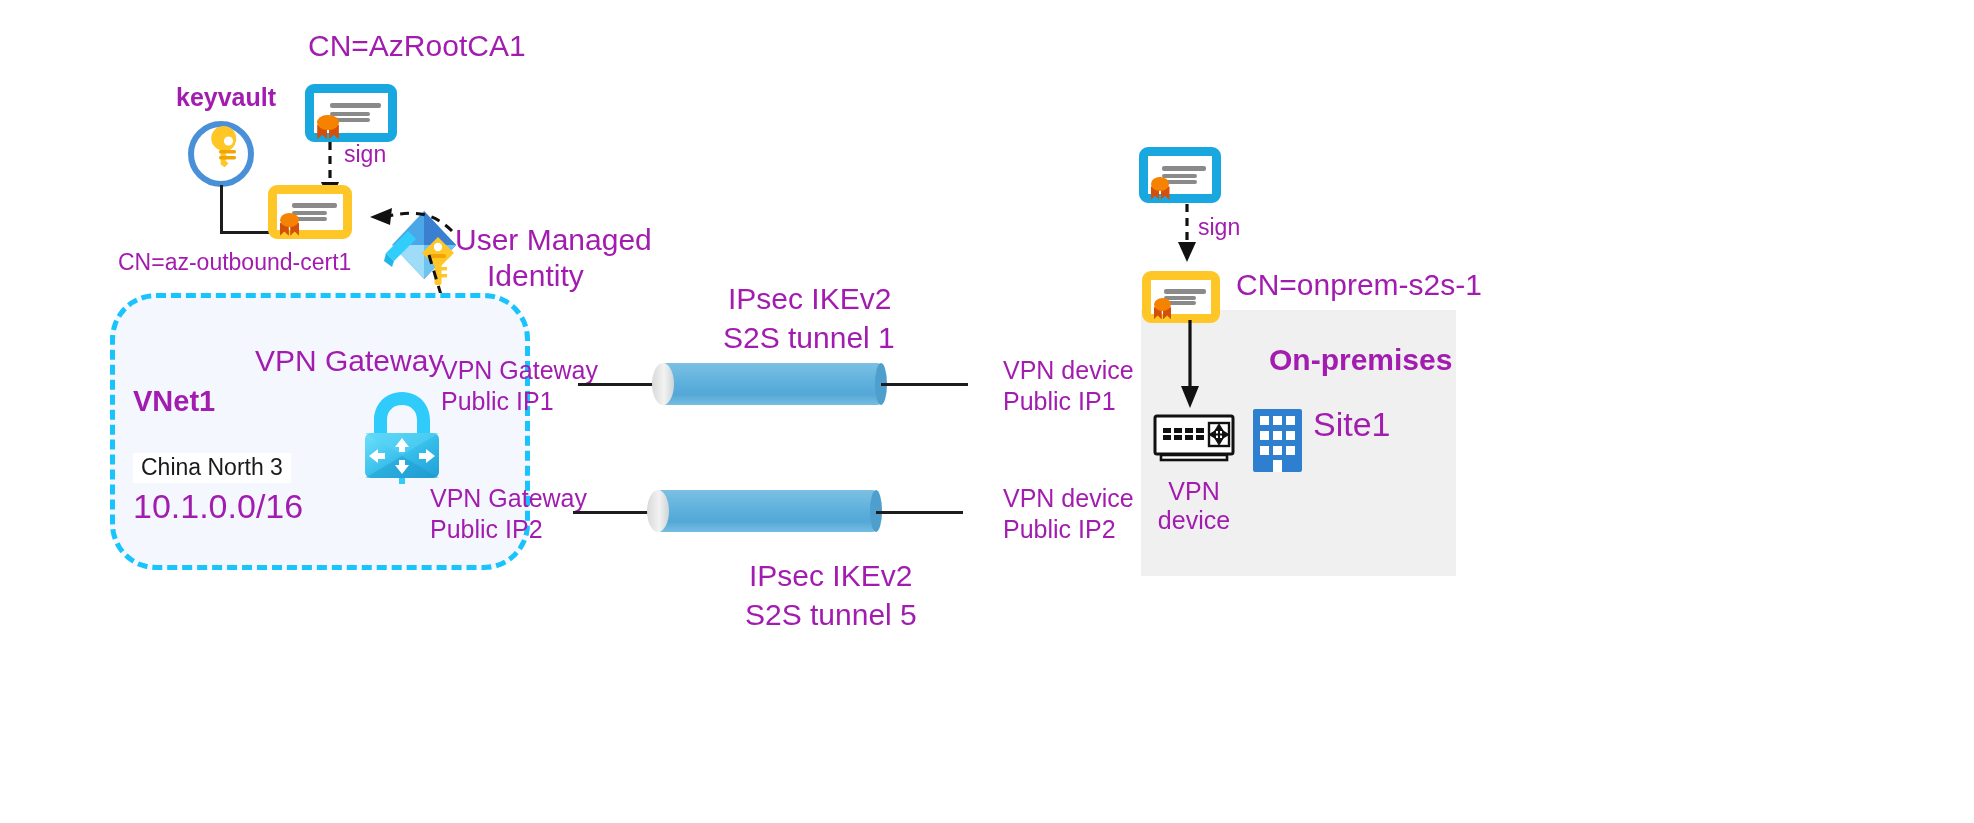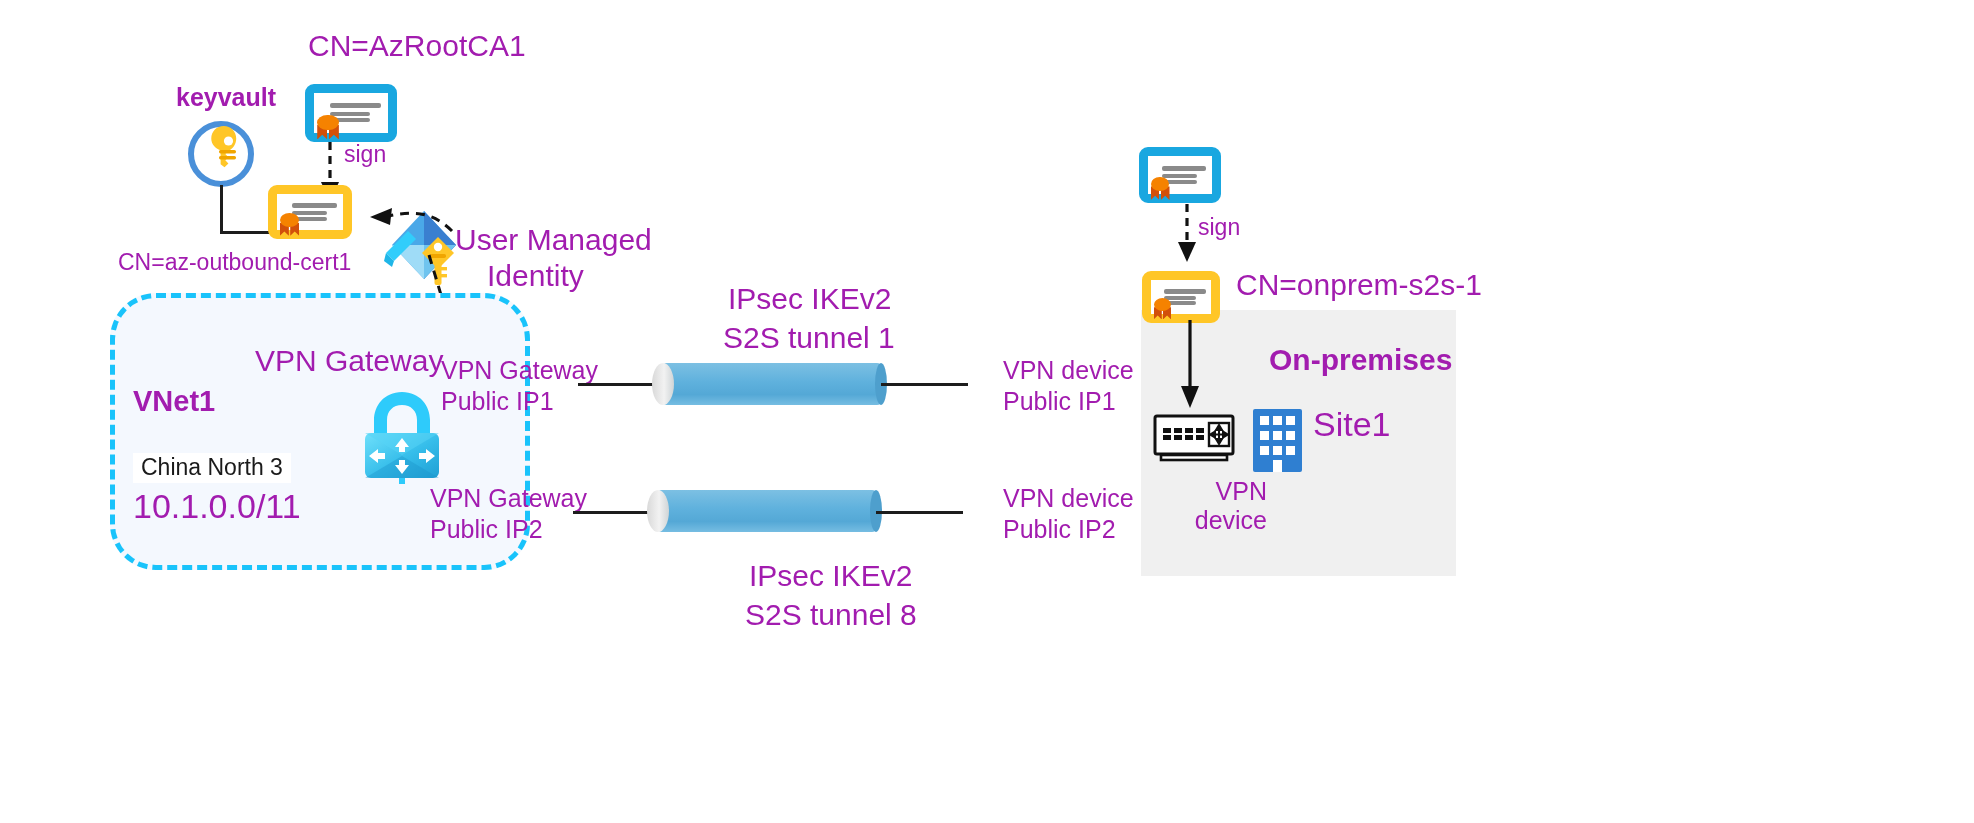--- a/index.html
+++ b/index.html
@@ -26,21 +26,21 @@
     position: absolute;
     font-family: "Liberation Sans", sans-serif;
     color: #a21caf;
     white-space: nowrap;
     line-height: 1.22;
   }
   .t-lg   { font-size: 30px; }
   .t-md   { font-size: 23px; }
   .t-sm   { font-size: 25px; }
   .bold   { font-weight: bold; }
-  .center { text-align: right; margin-left: 32px; }
+  .center { text-align: center; }
 
   
   .vnet-box {
     position: absolute;
     background: #f4f8fe;
     border: 5px dashed #19c3fb;
     border-radius: 46px;
     box-sizing: border-box;
   }
   .region-chip {
@@ -270,21 +270,21 @@
   </svg>
 
   <svg class="abs" style="left:395px; top:255px;" width="130" height="275">
     <path d="M34 0 C 52 60, 70 110, 62 185 C 58 218, 50 240, 46 262" fill="none" stroke="#111" stroke-width="3" stroke-dasharray="9,7"></path>
   </svg>
 
   <div class="vnet-box" style="left:110px; top:293px; width:420px; height:277px;">
     <div class="label t-lg" style="left:140px; top:45px;">VPN Gateway</div>
     <div class="label bold" style="left:18px; top:86px; font-size:29px;">VNet1</div>
     <div class="region-chip" style="left:18px; top:155px;">China North 3</div>
-    <div class="label" style="left:18px; top:188px; font-size:34px;">10.1.0.0/11</div>
+    <div class="label" style="left:18px; top:188px; font-size:34px;">10.1.0.0/16</div>
   </div>
 
   <svg class="abs" style="left:360px; top:388px;" width="84" height="98">
     <path d="M42 4 C 24 4, 14 18, 14 32 L14 48 L27 48 L27 32 C27 23, 33 17, 42 17
              C51 17, 57 23, 57 32 L57 48 L70 48 L70 32 C70 18, 60 4, 42 4 Z" fill="#2ecbfb"></path>
     <rect x="39" y="80" width="6" height="16" fill="#2ecbfb"></rect>
     <defs>
       <linearGradient id="lockbody" x1="0" y1="0" x2="1" y2="1">
         <stop offset="0%" stop-color="#6fe0fb"></stop>
         <stop offset="55%" stop-color="#35bdea"></stop>
@@ -330,21 +330,21 @@
     <div class="cap"></div>
     <div class="capR"></div>
   </div>
 
   <div class="hline" style="left:876px; top:511px; width:87px;"></div>
 
   <div class="label t-sm" style="left:1003px; top:483px;">VPN device</div>
   <div class="label t-sm" style="left:1003px; top:514px;">Public IP2</div>
 
   <div class="label t-lg" style="left:749px; top:558px;">IPsec IKEv2</div>
-  <div class="label t-lg" style="left:745px; top:597px;">S2S tunnel 8</div>
+  <div class="label t-lg" style="left:745px; top:597px;">S2S tunnel 5</div>
 
 
   <div class="cert" style="left:1139px; top:147px; width:82px; height:56px; border-width:9px; border-color:#19a7e0;">
     <div class="lines">
       <div class="ln l0"></div>
         <div class="ln l1"></div>
         <div class="ln l2"></div>
     </div>
     <div class="seal">
       <div class="ribbon-l"></div>

